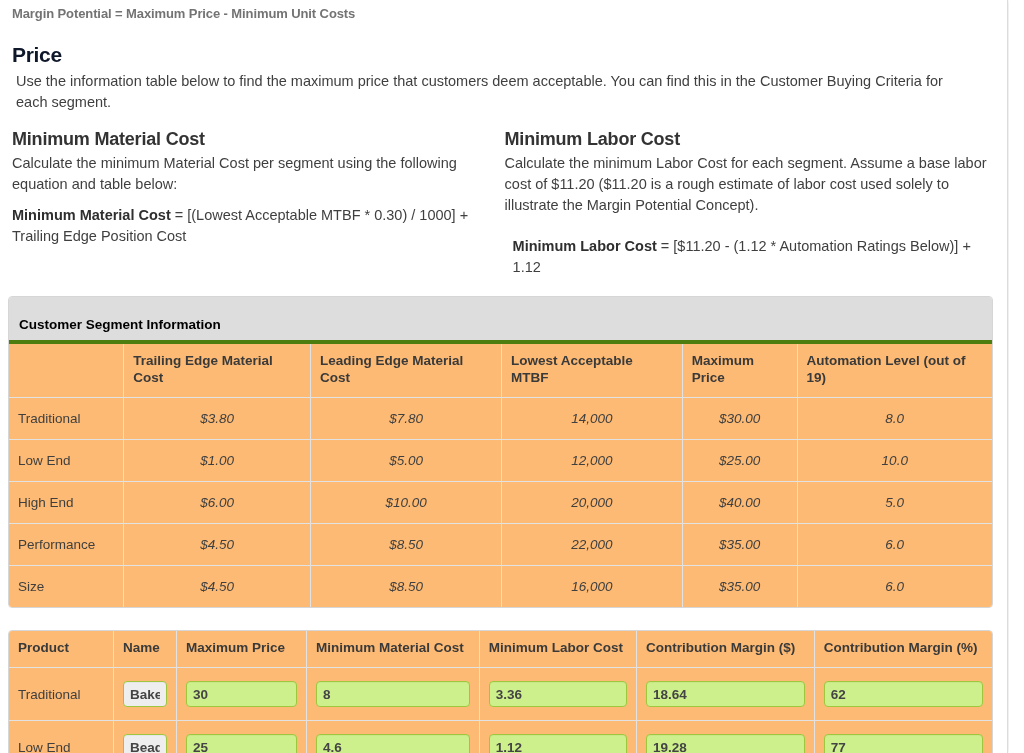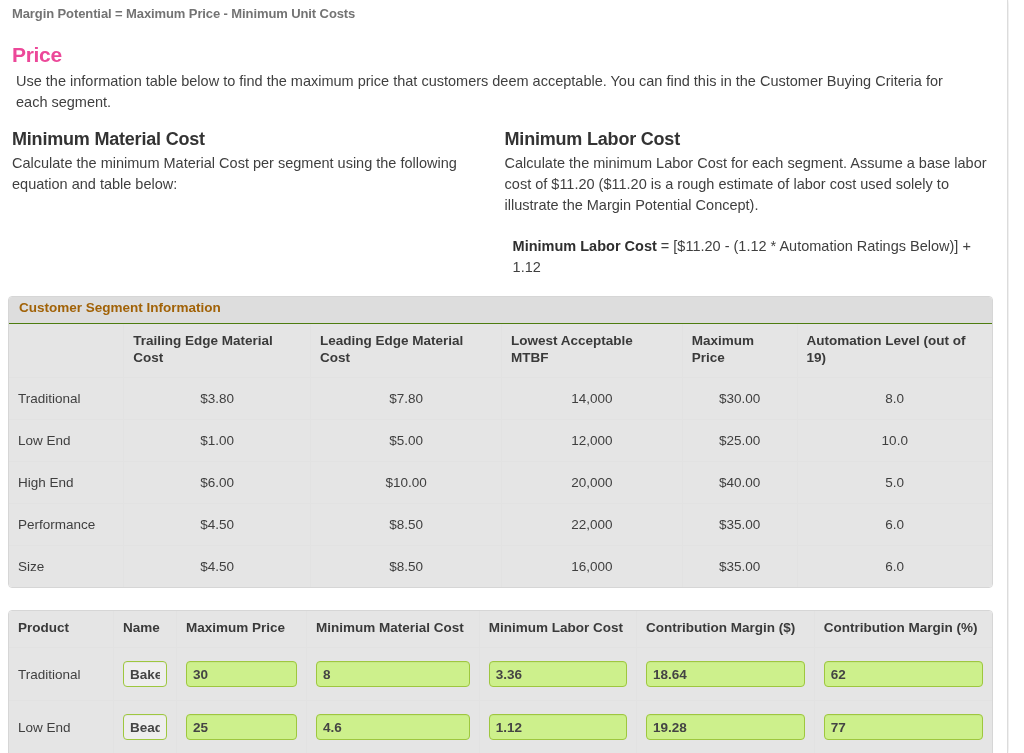--- a/index.html
+++ b/index.html
@@ -35,21 +35,21 @@
   .formula-top {
     font-size: 13px;
     font-weight: bold;
     color: #737373;
     padding: 6px 0 0 4px;
     letter-spacing: -0.1px;
   }
   h2.sec {
     font-size: 21px;
     font-weight: bold;
-    color: #ec4899;
+    color: #0f172a;
     margin: 22px 0 4px 4px;
     letter-spacing: -0.3px;
   }
   h2.sub {
     font-size: 18px;
     font-weight: bold;
     color: #333;
     margin: 0 0 3px 0;
     letter-spacing: -0.2px;
   }
@@ -74,30 +74,30 @@
   
   .panel {
     border: 1px solid #d6d6d6;
     border-radius: 4px;
     background: #fff;
     overflow: hidden;
     margin-top: 14px;
   }
   .panel-head {
     background: #dddddd;
-    padding: 3px 10px 8px 10px;
+    padding: 20px 10px 8px 10px;
     font-size: 13.5px;
     font-weight: bold;
-    color: #a16207;
-    border-bottom: 1px solid #4d7c0f;
+    color: #000000;
+    border-bottom: 4px solid #4d7c0f;
   }
   table.grid {
     width: 100%;
     border-collapse: collapse;
-    background: #e5e5e5;
+    background: #fdba74;
     table-layout: fixed;
   }
   table.grid th, table.grid td {
     border: 1px solid #e2e2e2;
     border-top: none;
     border-left: none;
     font-size: 13.5px;
     vertical-align: middle;
   }
   table.grid th:last-child, table.grid td:last-child { border-right: none; }
@@ -110,21 +110,21 @@
     line-height: 1.25;
     vertical-align: bottom;
     height: 37px;
   }
   table.grid td {
     color: #3f3f3f;
     padding: 13px 9px;
     height: 28px;
   }
   td.seg { text-align: left; }
-  td.num { text-align: center; }
+  td.num { text-align: center; font-style: italic; }
 
   
   .cst col.c0 { width: 113px; }
   .cst col.c1 { width: 184px; }
   .cst col.c2 { width: 188px; }
   .cst col.c3 { width: 178px; }
   .cst col.c4 { width: 113px; }
   .cst col.c5 { width: 192px; }
 
   
@@ -168,20 +168,21 @@
   <div class="formula-top">Margin Potential = Maximum Price - Minimum Unit Costs</div>
 
   <h2 class="sec">Price</h2>
   <p class="body indent" style="padding-left:8px;padding-right:30px;">Use the information table below to find the maximum price that customers deem acceptable. You can find this in the Customer Buying Criteria for each segment.</p>
 
   <div class="twocol">
 
     <div class="col-l">
       <h2 class="sub">Minimum Material Cost</h2>
       <p class="body">Calculate the minimum Material Cost per segment using the following equation and table below:</p>
+      <p class="body eqline"><span class="b">Minimum Material Cost</span><span> = [(Lowest Acceptable MTBF * 0.30) / 1000] + Trailing Edge Position Cost</span></p>
     </div>
 
     <div class="col-r">
       <h2 class="sub">Minimum Labor Cost</h2>
       <p class="body">Calculate the minimum Labor Cost for each segment. Assume a base labor cost of $11.20 ($11.20 is a rough estimate of labor cost used solely to illustrate the Margin Potential Concept).</p>
       <p class="body eqline" style="margin-top:20px;"><span class="b">Minimum Labor Cost</span><span> = [$11.20 - (1.12 * Automation Ratings Below)] + 1.12</span></p>
     </div>
 
   </div>
 

